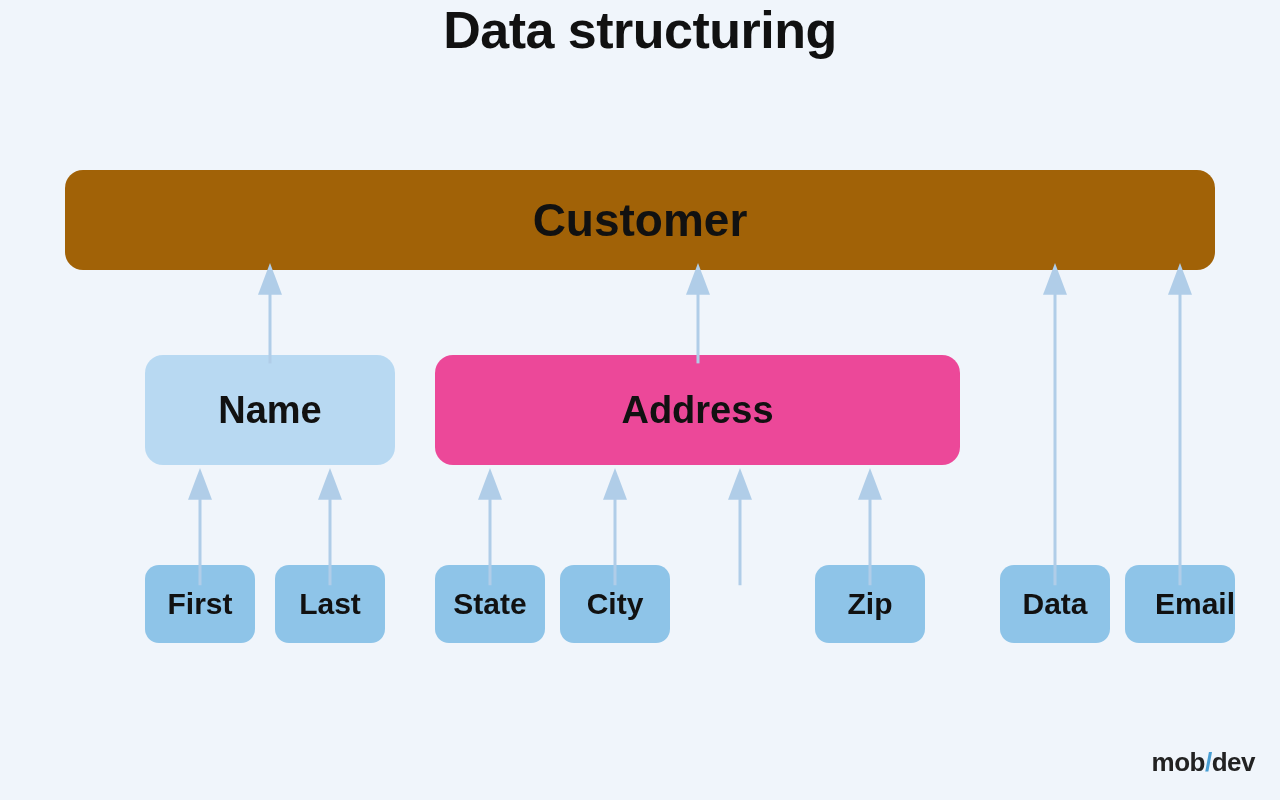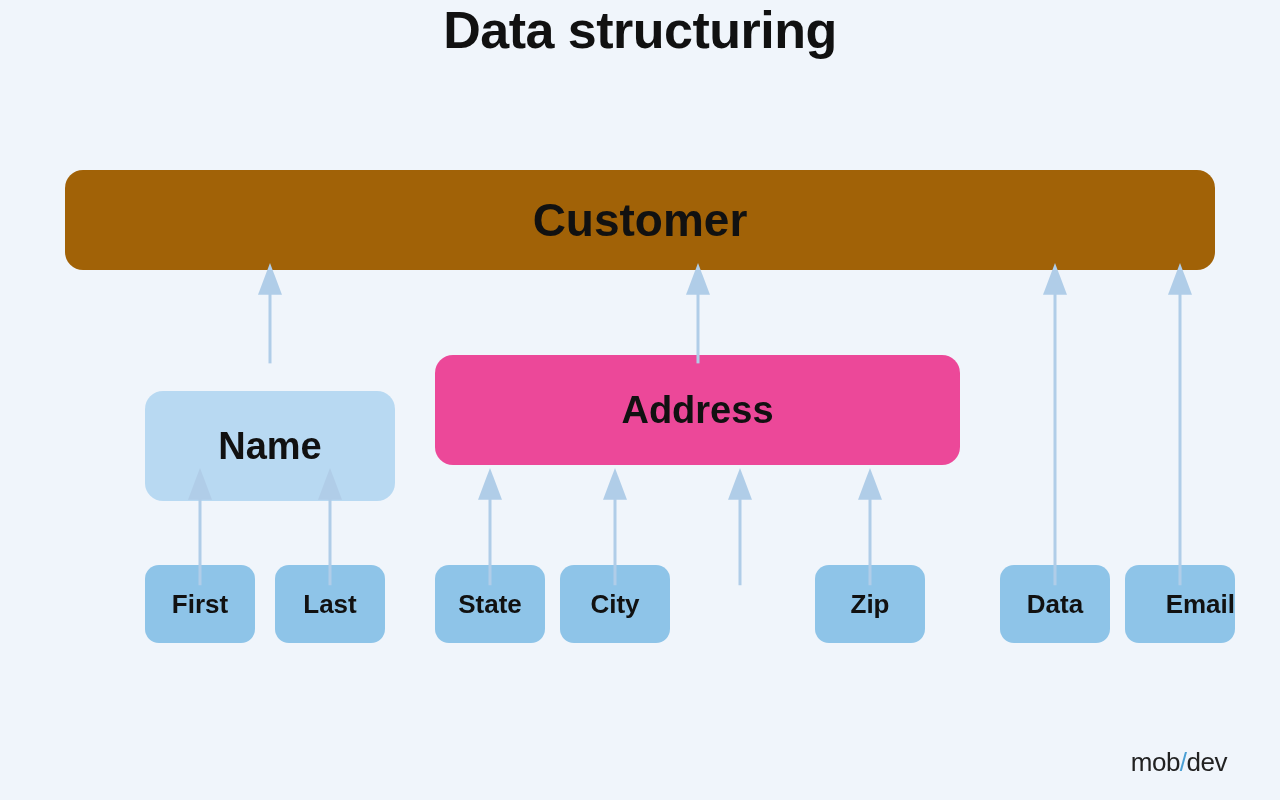--- a/index.html
+++ b/index.html
@@ -53,21 +53,20 @@
       position: absolute;
       top: 185px;
       left: 80px;
       width: 250px;
       height: 110px;
       background: #b8d9f2;
       border-radius: 18px;
       display: flex;
       align-items: center;
       justify-content: center;
-      margin-top: 36px;
     }
     .name-box span {
       font-size: 38px;
       font-weight: 700;
       color: #111;
     }
 
     .address-box {
       position: absolute;
       top: 185px;
@@ -92,21 +91,21 @@
       top: 395px;
       width: 110px;
       height: 78px;
       background: #8ec4e8;
       border-radius: 14px;
       display: flex;
       align-items: center;
       justify-content: center;
     }
     .leaf span {
-      font-size: 26px;
+      font-size: 30px;
       font-weight: 700;
       color: #111;
     }
 
     .leaf-first  { left: 80px; }
     .leaf-last   { left: 210px; }
     .leaf-state  { left: 370px; }
     .leaf-city   { left: 495px; }
     .leaf-street { left: 620px; }
     .leaf-zip    { left: 750px; }
@@ -120,23 +119,23 @@
       left: 0;
       width: 100%;
       height: 100%;
       pointer-events: none;
     }
 
     
     .brand {
       position: absolute;
       bottom: 22px;
-      right: 53px;
+      right: 25px;
       font-size: 26px;
-      font-weight: 400;
+      font-weight: 700;
       color: #222;
       letter-spacing: -0.5px;
     }
     .brand .slash {
       color: #4a9fd4;
     }
   </style>
 </head>
 <body>
 

